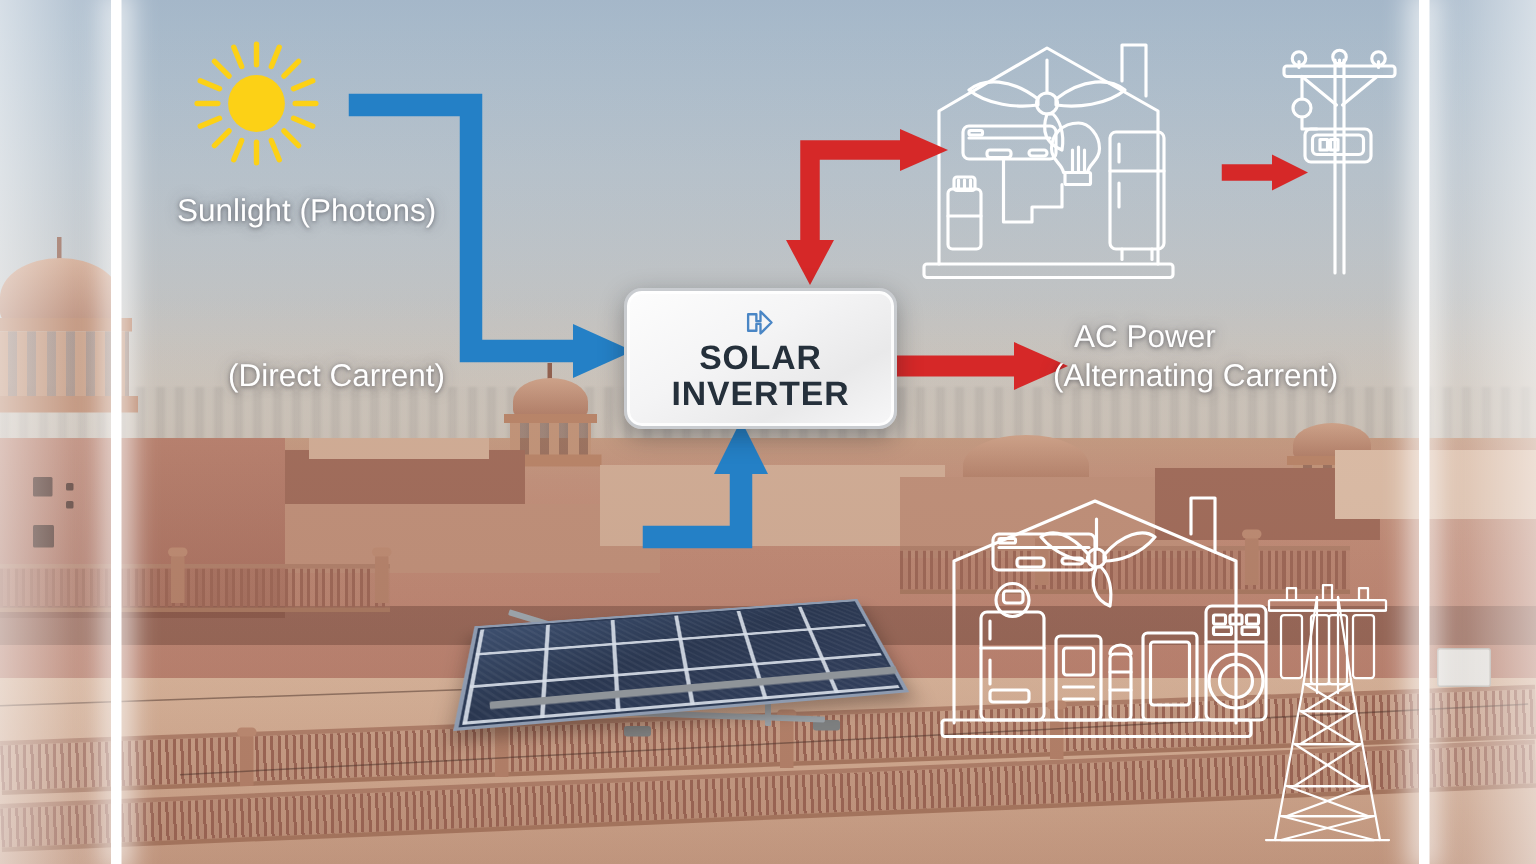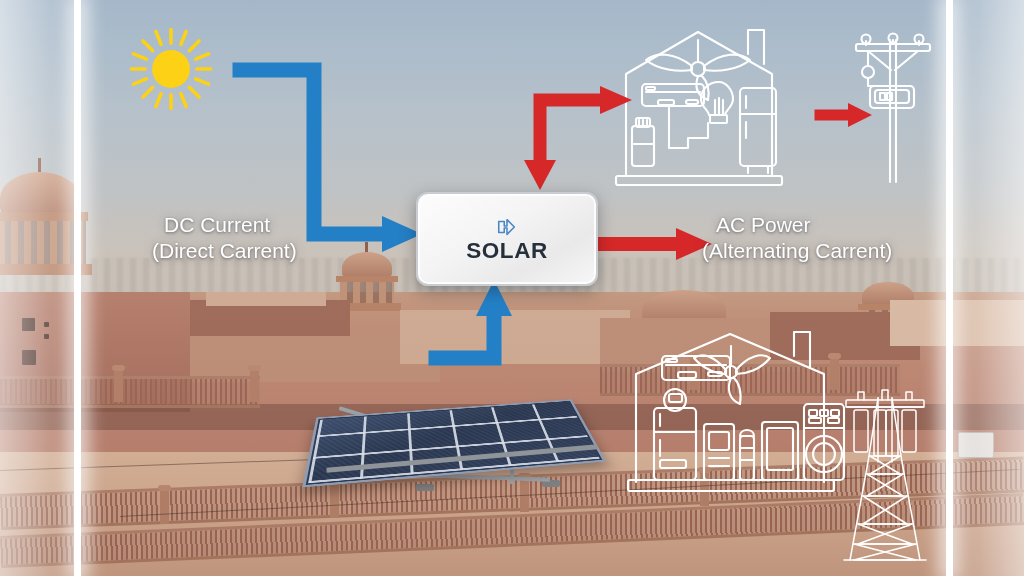--- a/index.html
+++ b/index.html
@@ -465,22 +465,23 @@
     </svg>
   </div>
 
   <div class="inverter">
     <div class="inv-icon">
       <svg viewBox="0 0 24 24" width="22" height="22">
         <path d="M3,6 h6 v5 h3 V4 l8,8 -8,8 v-7 H9 v5 H3 Z" fill="none" stroke="#4a86c5" stroke-width="1.7" stroke-linejoin="round"></path>
       </svg>
     </div>
     <div class="inv-title">SOLAR</div>
-  </div>
-
-
-  <div class="label" style="left:164px;top:212px;">DC Current</div>
+    <div class="inv-title">INVERTER</div>
+  </div>
+
+  <div class="label" style="left:118px;top:128px;">Sunlight (Photons)</div>
+
   <div class="label" style="left:152px;top:238px;">(Direct Carrent)</div>
 
   <div class="label" style="left:702px;top:238px;">(Alternating Carrent)</div>
   <div class="label" style="left:716px;top:212px;">AC Power</div>
 
 </div>
 
 </body></html>

